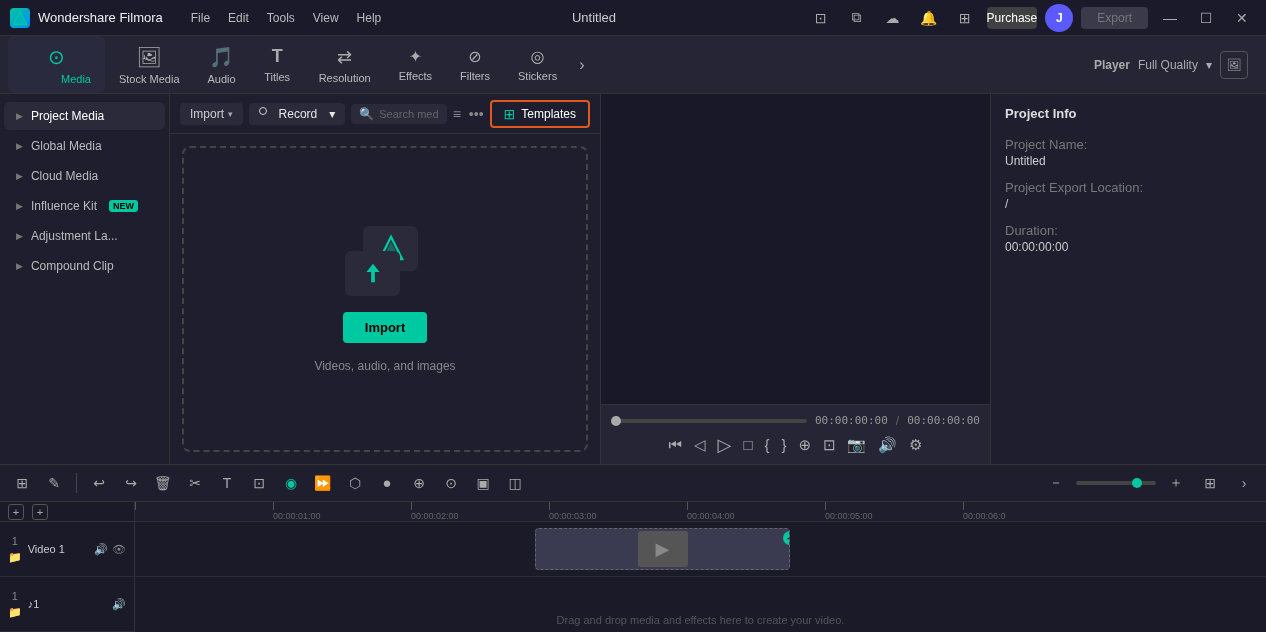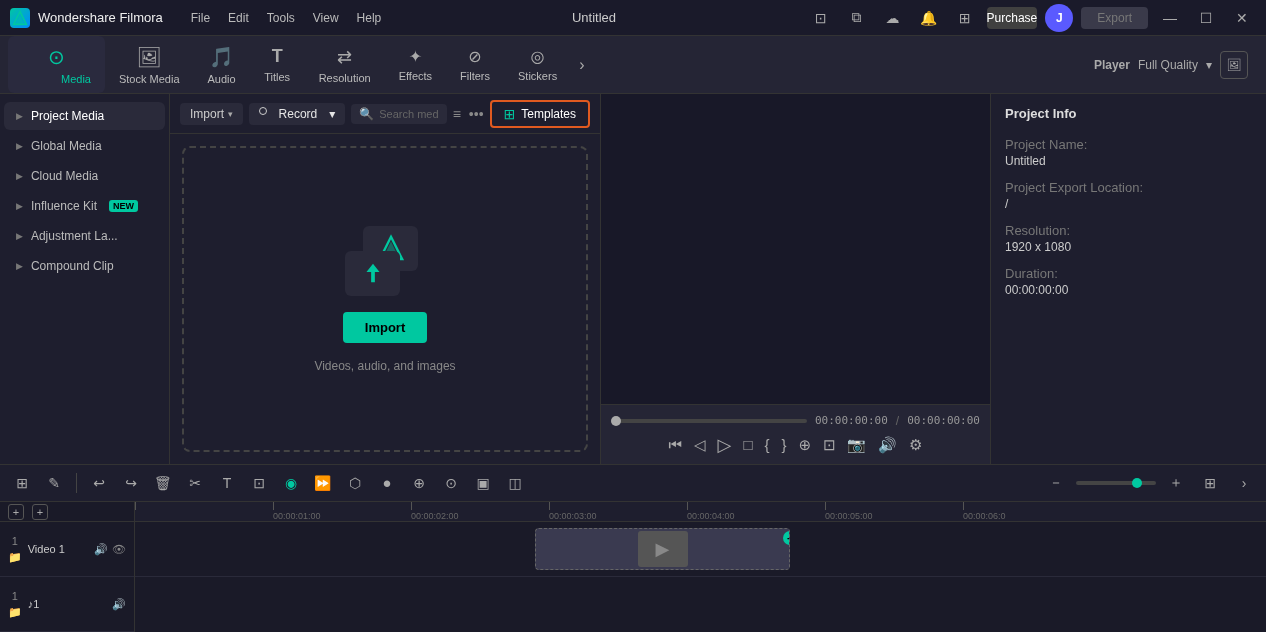--- a/index.html
+++ b/index.html
@@ -880,24 +880,20 @@
 
   <div id="project-info">
     <div id="pi-title">Project Info</div>
     <div class="pi-row pi-row-inline">
       <span class="pi-label">Project Name:</span>
       <span class="pi-value">Untitled</span>
     </div>
     <div class="pi-row">
       <span class="pi-label">Project Export Location:</span>
       <span class="pi-value">/</span>
-    </div>
-    <div class="pi-row pi-row-inline">
-      <span class="pi-label">Resolution:</span>
-      <span class="pi-value">1920 x 1080</span>
     </div>
     <div class="pi-row pi-row-inline">
       <span class="pi-label">Duration:</span>
       <span class="pi-value">00:00:00:00</span>
     </div>
   </div>
 </div>
 
 <div id="timeline-toolbar">
   <div class="tl-btn">⊞</div>
@@ -988,15 +984,18 @@
       </div>
     </div>
     <div id="tl-tracks-area">
       <div id="video-track-area">
 
         <div id="tl-video-clip">
           <div id="tl-video-clip-thumb">▶</div>
           <div id="tl-clip-add">+</div>
         </div>
       </div>
+      <div id="audio-track-area">
+        <span id="drag-drop-label">Drag and drop media and effects here to create your video.</span>
+      </div>
     </div>
   </div>
 </div>
 
 </body></html>

